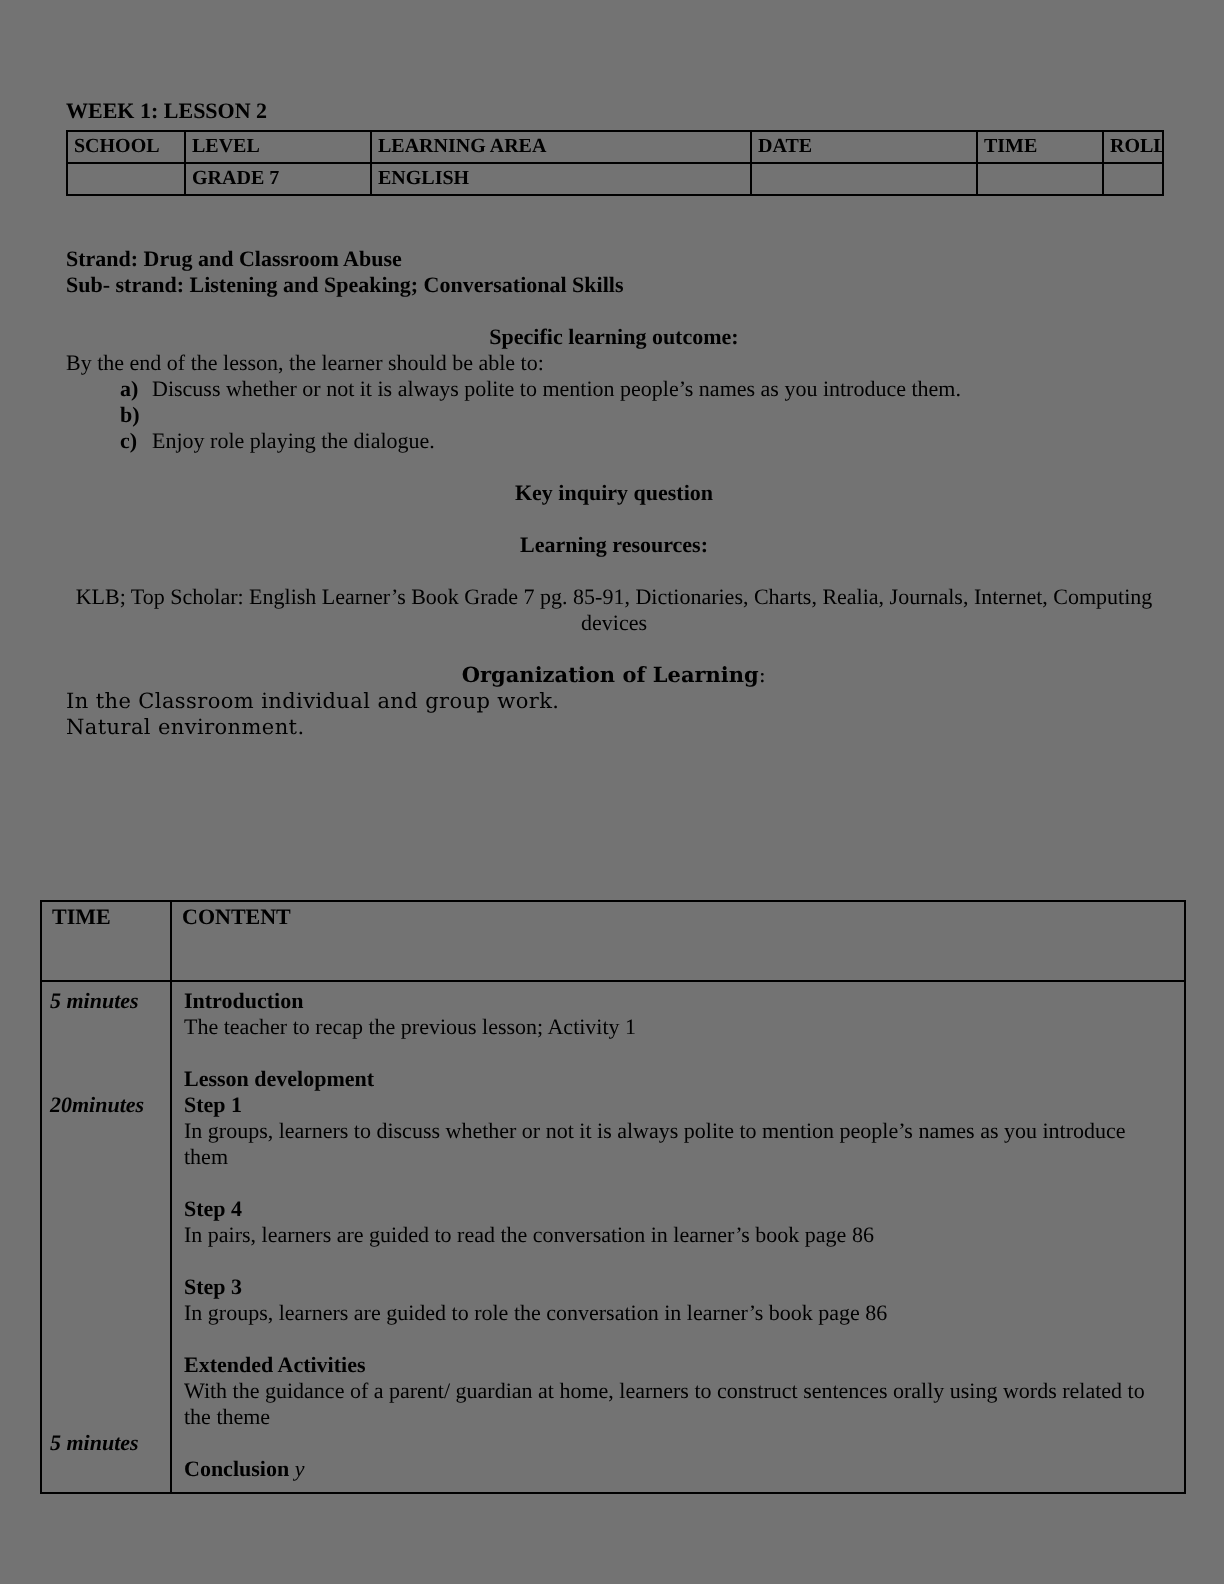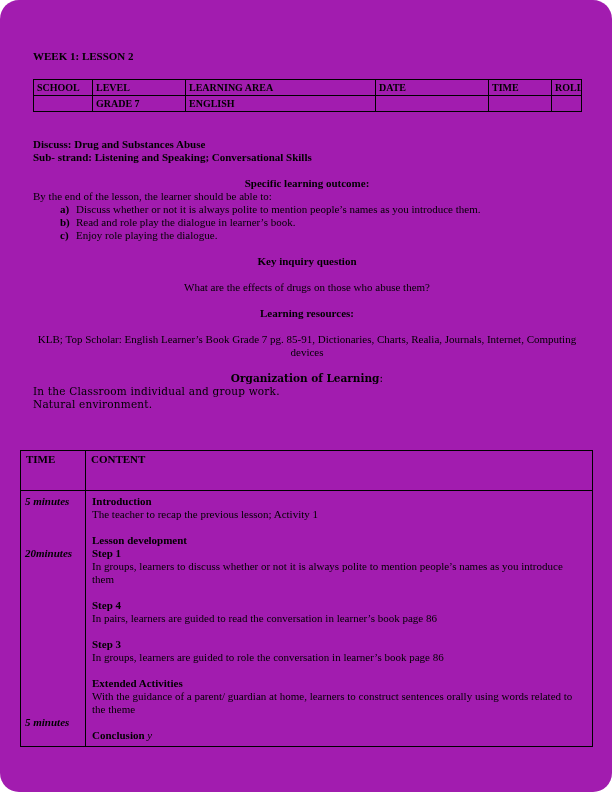--- a/index.html
+++ b/index.html
@@ -1,34 +1,33 @@
 <!DOCTYPE html>
 <html><head>
 <meta charset="utf-8">
 <style>
   * { box-sizing: border-box; }
   html, body { margin: 0; padding: 0; background: #ffffff; }
   .page {
     width: 612px; height: 792px;
-    background: #a21caf;
+    background: #737373;
     position: relative;
     font-family: "Liberation Serif", serif;
     font-size: 11px; line-height: 13px;
     color: #000;
     overflow: hidden;
-    border-radius: 19px;
   }
   .flow { position: absolute; left: 33px; top: 50px; width: 548px; }
   .b { font-weight: bold; }
   .i { font-style: italic; }
   p { margin: 0; }
   .doc-title { font-weight: bold; }
 
   table { border-collapse: collapse; table-layout: fixed; }
-  .info-table { width: 548px; margin-top: 16px; font-size: 10px; }
+  .info-table { width: 548px; margin-top: 2px; font-size: 10px; }
   .info-table td {
     border: 1px solid #000;
     padding: 1px 3px;
     height: 15px;
     vertical-align: top;
     font-weight: bold;
     overflow: hidden;
     white-space: nowrap;
   }
 
@@ -83,41 +82,39 @@
         <td></td>
         <td>GRADE 7</td>
         <td>ENGLISH</td>
         <td></td>
         <td></td>
         <td></td>
       </tr>
     </tbody>
       </table>
 
-    <p class="b sec-strand">Discuss: Drug and Substances Abuse</p>
+    <p class="b sec-strand">Strand: Drug and Classroom Abuse</p>
     <p class="b">Sub- strand: Listening and Speaking; Conversational Skills</p>
 
     <p class="b mt1">Specific learning outcome:</p>
     <p>By the end of the lesson, the learner should be able to:</p>
 
     <div class="outcome-item">
       <span class="ol-label">a)</span>
       <span class="ol-text">Discuss whether or not it is always polite to mention people’s names as you introduce them.</span>
     </div>
     <div class="outcome-item">
       <span class="ol-label">b)</span>
-      <span class="ol-text">Read and role play the dialogue in learner’s book.</span>
     </div>
     <div class="outcome-item">
       <span class="ol-label">c)</span>
       <span class="ol-text">Enjoy role playing the dialogue.</span>
     </div>
 
     <p class="b mt1">Key inquiry question</p>
-    <p class="mt1">What are the effects of drugs on those who abuse them?</p>
 
     <p class="b mt1">Learning resources:</p>
     <p class="mt1">KLB; Top Scholar: English Learner’s Book Grade 7 pg. 85-91, Dictionaries, Charts, Realia, Journals, Internet, Computing devices</p>
 
     <p class="mt1"><span class="org-head">Organization of Learning</span><span class="org-line">:</span></p>
     <p class="org-line">In the Classroom individual and group work.</p>
     <p class="org-line">Natural environment.</p>
 
   </div>
 

